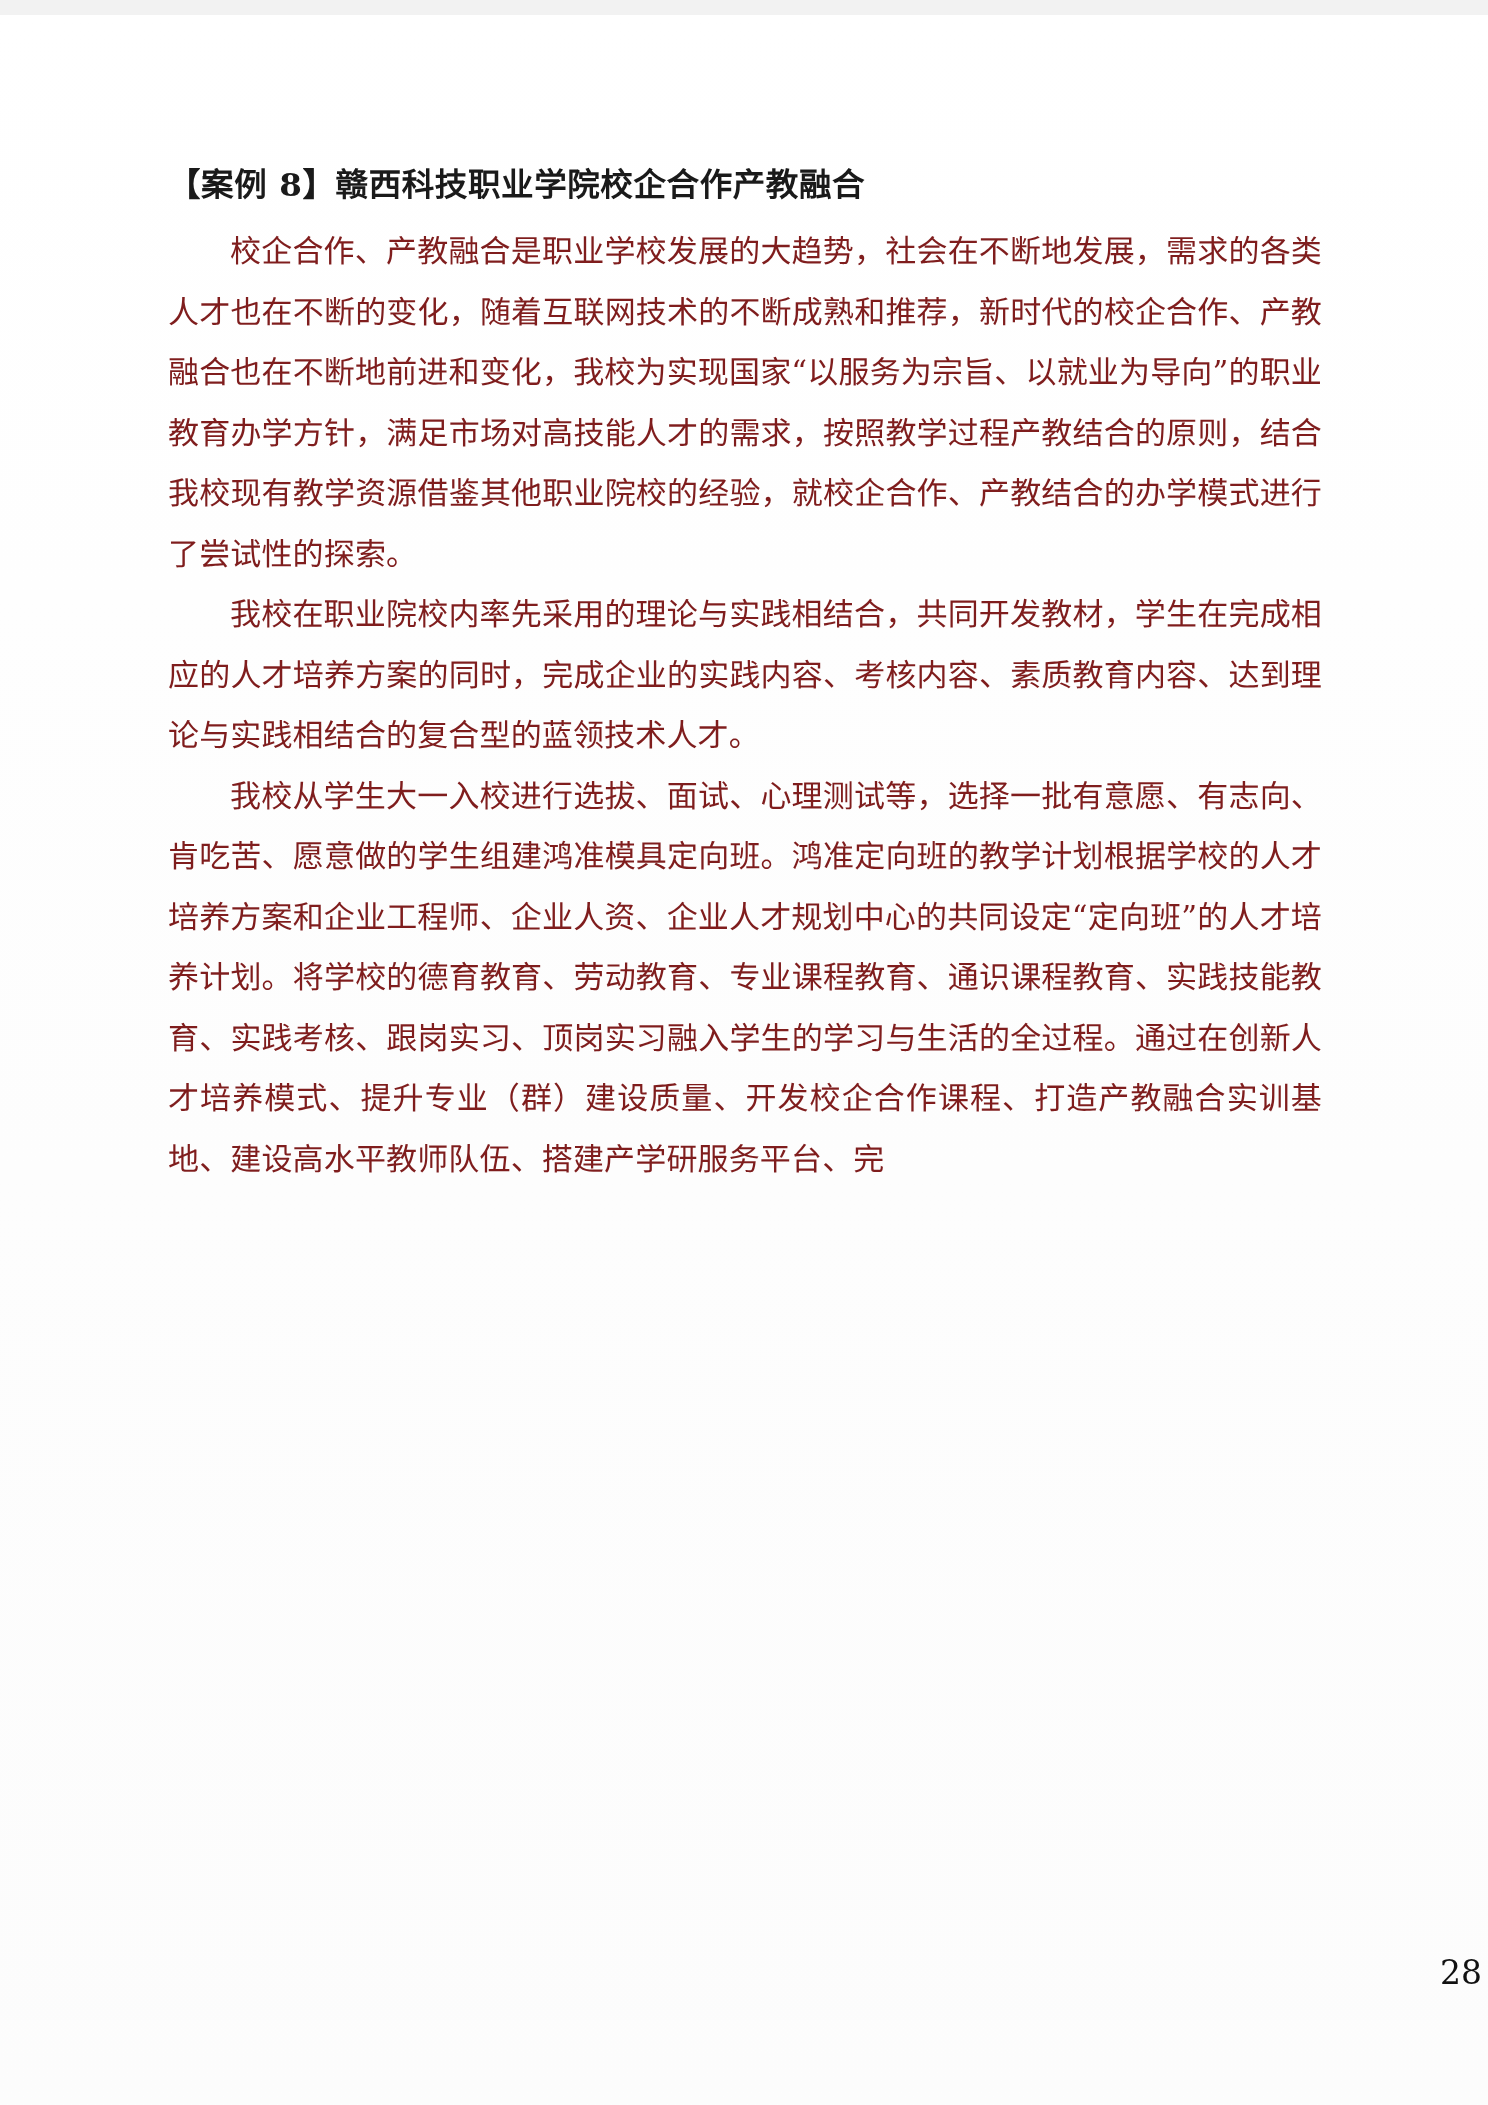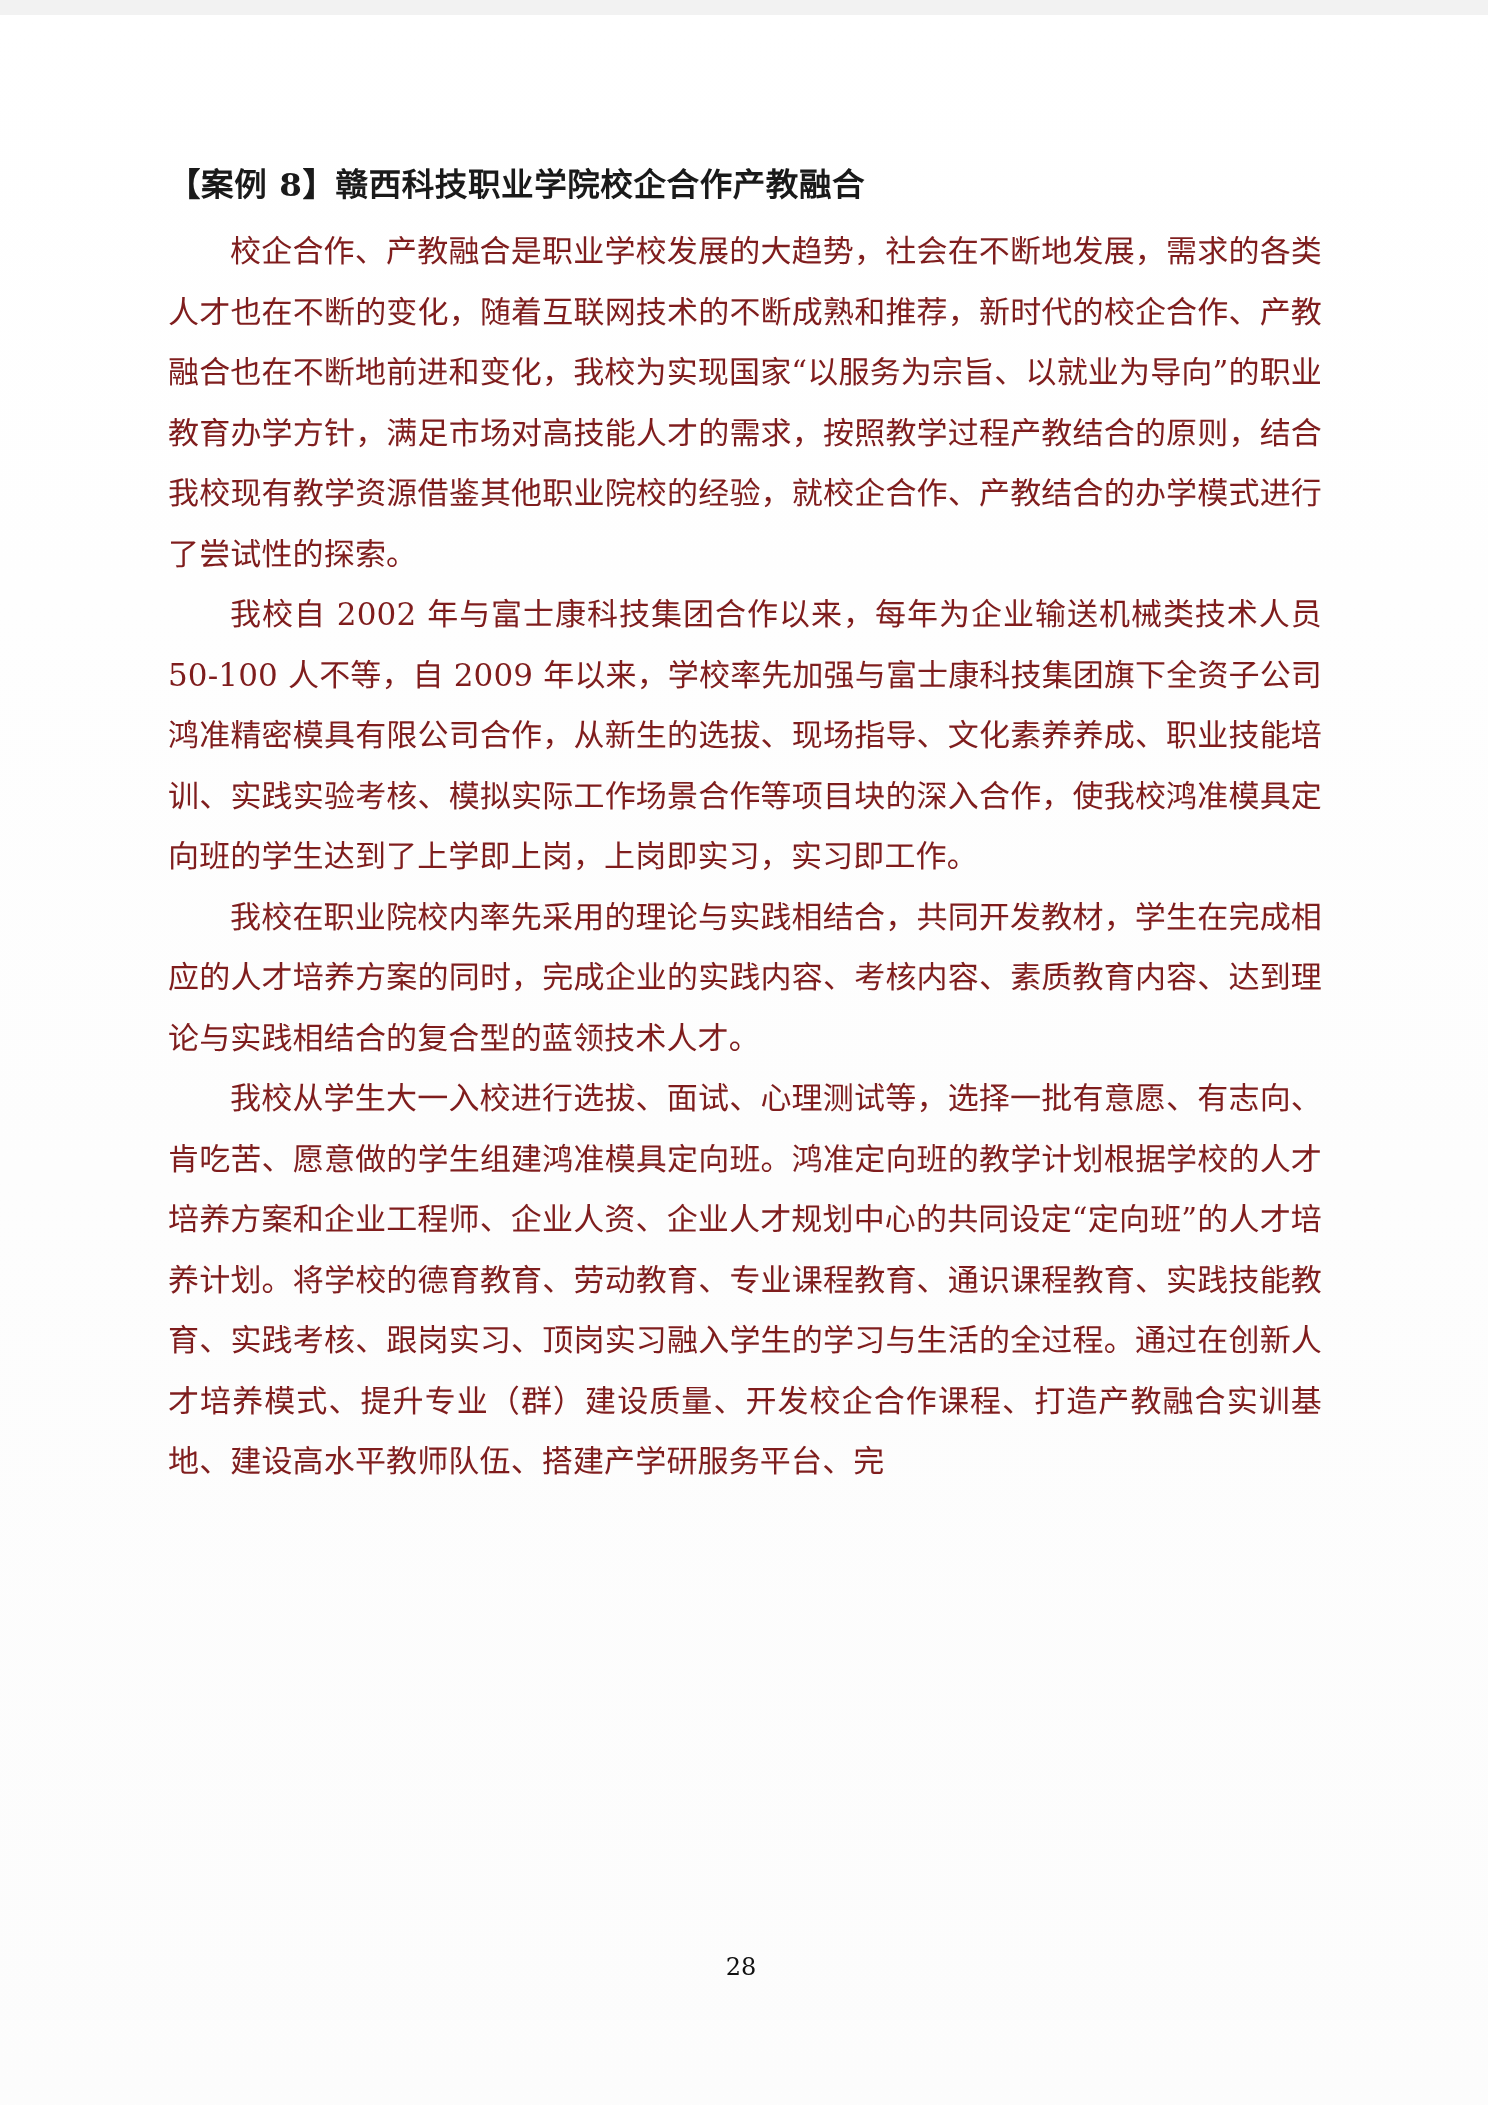--- a/index.html
+++ b/index.html
@@ -45,23 +45,23 @@
     letter-spacing: 0.15px;
   }
   .para + .para {
     margin-top: 0px;
   }
   .page-number {
     position: absolute;
     left: 0;
     right: 6px;
     top: 1938px;
-    text-align: center;
+    text-align: right;
     font-family: "DejaVu Serif", "Liberation Serif", serif;
-    font-size: 24px;
+    font-size: 33px;
     color: #111111;
   }
   
   .paper-tint {
     position: absolute;
     inset: 0;
     pointer-events: none;
     background: linear-gradient(180deg, #ffffff 0%, #fdfdfd 55%, #fcfcfc 100%);
     mix-blend-mode: multiply;
   }
@@ -72,21 +72,20 @@
 <div class="page">
 
   <div class="paper-tint"></div>
 
   <div class="content">
 
     <h1 class="doc-title">【案例 8】赣西科技职业学院校企合作产教融合</h1>
 
     <p class="para">校企合作、产教融合是职业学校发展的大趋势，社会在不断地发展，需求的各类人才也在不断的变化，随着互联网技术的不断成熟和推荐，新时代的校企合作、产教融合也在不断地前进和变化，我校为实现国家“以服务为宗旨、以就业为导向”的职业教育办学方针，满足市场对高技能人才的需求，按照教学过程产教结合的原则，结合我校现有教学资源借鉴其他职业院校的经验，就校企合作、产教结合的办学模式进行了尝试性的探索。</p>
 
-    <p class="para">我校自 2002 年与富士康科技集团合作以来，每年为企业输送机械类技术人员 50-100 人不等，自 2009 年以来，学校率先加强与富士康科技集团旗下全资子公司鸿准精密模具有限公司合作，从新生的选拔、现场指导、文化素养养成、职业技能培训、实践实验考核、模拟实际工作场景合作等项目块的深入合作，使我校鸿准模具定向班的学生达到了上学即上岗，上岗即实习，实习即工作。</p>
 
     <p class="para">我校在职业院校内率先采用的理论与实践相结合，共同开发教材，学生在完成相应的人才培养方案的同时，完成企业的实践内容、考核内容、素质教育内容、达到理论与实践相结合的复合型的蓝领技术人才。</p>
 
     <p class="para">我校从学生大一入校进行选拔、面试、心理测试等，选择一批有意愿、有志向、肯吃苦、愿意做的学生组建鸿准模具定向班。鸿准定向班的教学计划根据学校的人才培养方案和企业工程师、企业人资、企业人才规划中心的共同设定“定向班”的人才培养计划。将学校的德育教育、劳动教育、专业课程教育、通识课程教育、实践技能教育、实践考核、跟岗实习、顶岗实习融入学生的学习与生活的全过程。通过在创新人才培养模式、提升专业（群）建设质量、开发校企合作课程、打造产教融合实训基地、建设高水平教师队伍、搭建产学研服务平台、完</p>
 
   </div>
 
   <div class="page-number">28</div>
 
 </div>

